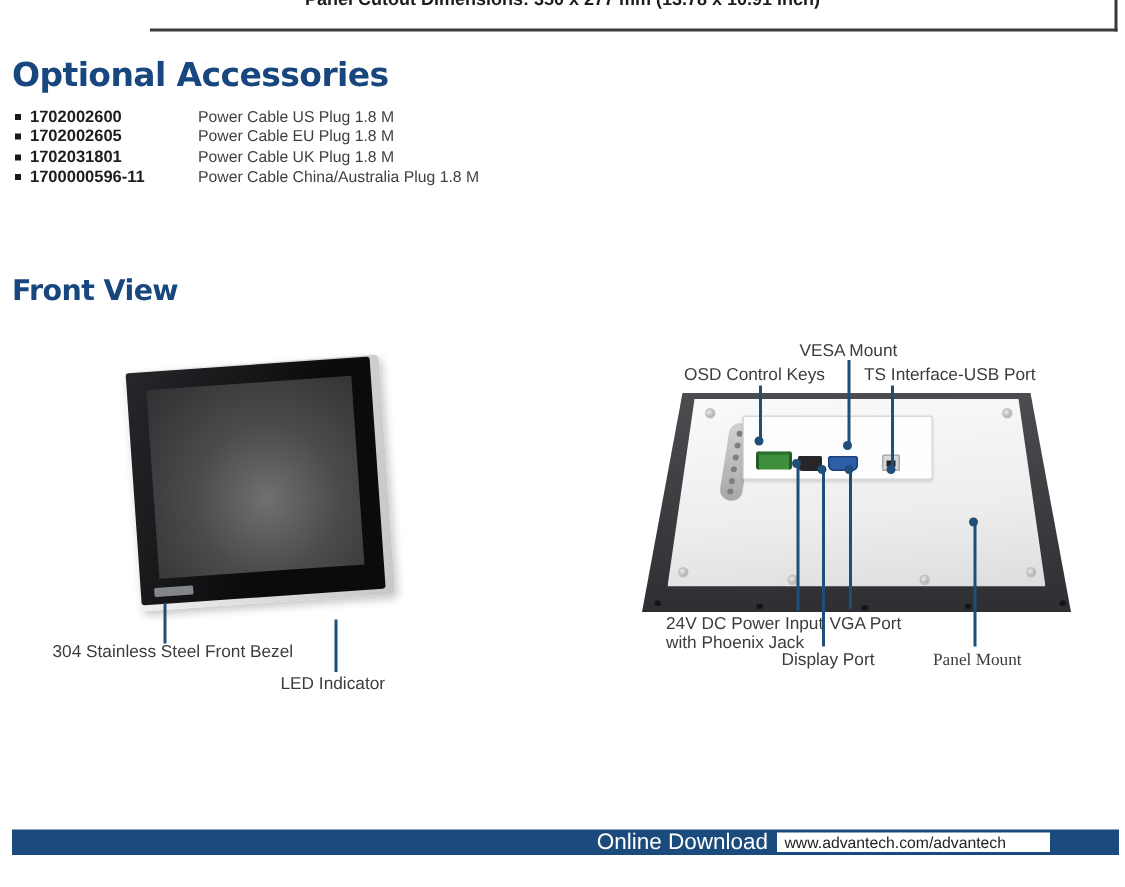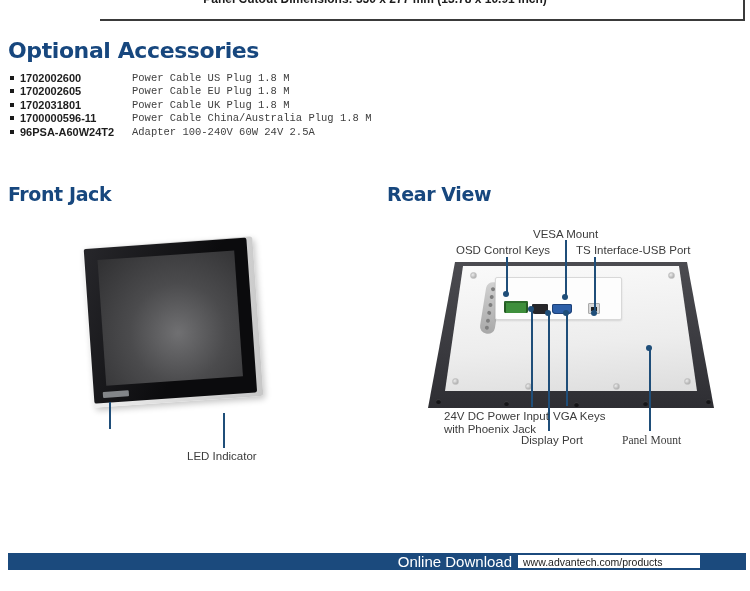--- a/index.html
+++ b/index.html
@@ -25,21 +25,21 @@
   .h-big{position:absolute;font-family:"DejaVu Sans",sans-serif;font-weight:bold;
     color:var(--accent);letter-spacing:-0.4px;}
   .h-acc{left:8px;top:38px;font-size:22px;}
   .h-front{left:8px;top:183px;font-size:19px;}
   .h-rear{left:387px;top:183px;font-size:19px;}
   
   .acc-list{position:absolute;left:10px;top:71px;width:400px;}
   .acc-row{position:relative;height:13.5px;display:flex;align-items:center;}
   .acc-bullet{width:4px;height:4px;background:#1a1a1a;margin-right:6px;flex:0 0 auto;}
   .acc-pn{width:112px;font-size:11px;font-weight:bold;color:#1d1d1d;flex:0 0 auto;}
-  .acc-desc{font-size:10.5px;color:#3f3f3f;white-space:nowrap;font-family:Liberation Mono, monospace;}
+  .acc-desc{font-size:10.5px;color:#3f3f3f;white-space:nowrap;}
   
   .callout{position:absolute;font-size:11.5px;color:var(--callout);white-space:nowrap;}
   .lead{position:absolute;width:2px;background:var(--leader);}
   .ldot{position:absolute;width:6px;height:6px;border-radius:50%;background:var(--leader);}
   
   .front-fig{position:absolute;left:80px;top:228px;width:200px;height:200px;}
   .fm-frame{position:absolute;left:8px;top:14px;width:170px;height:160px;
     transform:rotate(-4deg);background:linear-gradient(100deg,#f6f6f6,#c7c7c7);
     border-radius:3px;box-shadow:2px 3px 6px rgba(0,0,0,.22);}
   .fm-bezel{position:absolute;left:1px;top:1px;right:6px;bottom:4px;
@@ -109,41 +109,36 @@
     <div class="acc-row">
       <span class="acc-bullet"></span>
       <span class="acc-pn">1702031801</span>
       <span class="acc-desc">Power Cable UK Plug 1.8 M</span>
     </div>
     <div class="acc-row">
       <span class="acc-bullet"></span>
       <span class="acc-pn">1700000596-11</span>
       <span class="acc-desc">Power Cable China/Australia Plug 1.8 M</span>
     </div>
-    <div class="acc-row">
-      <span class="acc-bullet"></span>
-      <span class="acc-pn">96PSA-A60W24T2</span>
-      <span class="acc-desc">Adapter 100-240V 60W 24V 2.5A</span>
-    </div>
   </div>
 
-  <div class="h-big h-front">Front Jack</div>
-  <div class="h-big h-rear">Rear View</div>
+  <div class="h-big h-front">Front View</div>
 
   <div class="front-fig">
     <div class="fm-frame">
       <div class="fm-bezel">
         <div class="fm-screen"></div>
         <div class="fm-logo"></div>
       </div>
     </div>
   </div>
 
   <div class="lead" style="left:109px;top:402px;height:27px;"></div>
   <div class="lead" style="left:223px;top:413px;height:35px;"></div>
+  <div class="callout" style="left:35px;top:429px;">304 Stainless Steel Front Bezel</div>
   <div class="callout" style="left:187px;top:450px;">LED Indicator</div>
 
   <div class="rear-fig">
     <div class="rr-plate"></div>
     <span class="rr-hole" style="left:11px;top:139px;"></span>
     <span class="rr-hole" style="left:79px;top:141px;"></span>
     <span class="rr-hole" style="left:149px;top:142px;"></span>
     <span class="rr-hole" style="left:218px;top:141px;"></span>
     <span class="rr-hole" style="left:281px;top:139px;"></span>
     <div class="rr-body"></div>
@@ -182,22 +177,22 @@
   <div class="lead" style="left:566px;top:313px;height:93px;"></div>
   <span class="ldot" style="left:563px;top:310px;"></span>
   <div class="lead" style="left:649px;top:348px;height:83px;"></div>
   <span class="ldot" style="left:646px;top:345px;"></span>
 
   <div class="callout" style="left:533px;top:228px;">VESA Mount</div>
   <div class="callout" style="left:456px;top:244px;">OSD Control Keys</div>
   <div class="callout" style="left:576px;top:244px;">TS Interface-USB Port</div>
   <div class="callout" style="left:444px;top:410px;">24V DC Power Input</div>
   <div class="callout" style="left:444px;top:423px;">with Phoenix Jack</div>
-  <div class="callout" style="left:553px;top:410px;">VGA Keys</div>
+  <div class="callout" style="left:553px;top:410px;">VGA Port</div>
   <div class="callout" style="left:521px;top:434px;text-align:right;">Display Port</div>
   <div class="callout" style="left:622px;top:434px;font-family:Liberation Serif, serif;">Panel Mount</div>
 
   <div class="footer-bar">
     <span class="footer-label">Online Download</span>
-    <span class="footer-urlbox">www.advantech.com/products</span>
+    <span class="footer-urlbox">www.advantech.com/advantech</span>
   </div>
 
 </div>
 
 </body></html>

